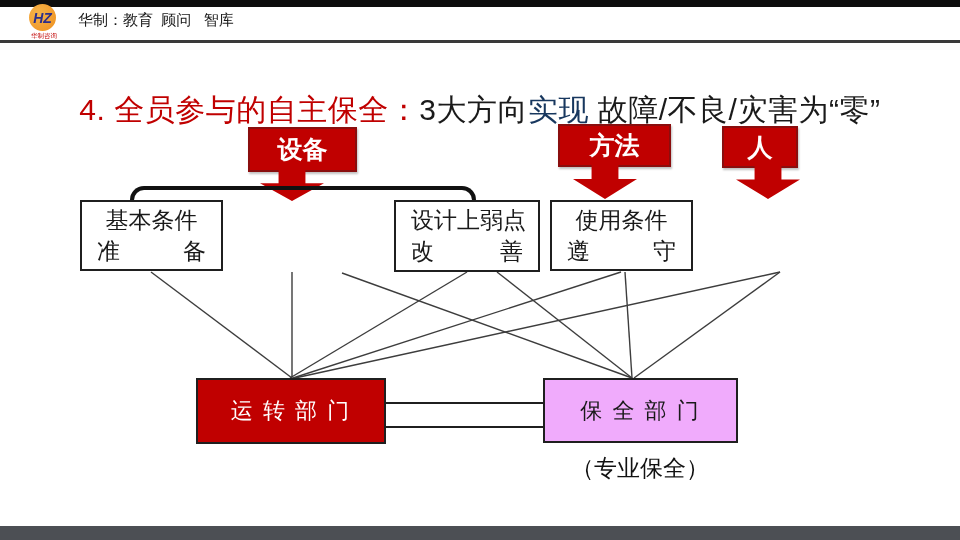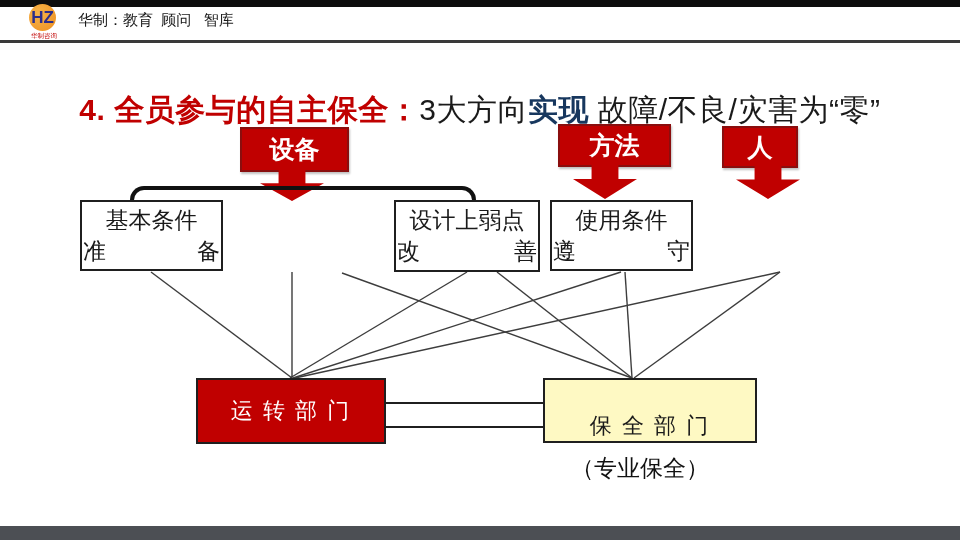--- a/index.html
+++ b/index.html
@@ -8,61 +8,61 @@
     font-family:"Liberation Sans","DejaVu Sans",sans-serif;
   }
   
   .topbar{position:absolute;left:0;top:0;width:960px;height:7px;background:#0d0d0d;}
   .bottombar{position:absolute;left:0;top:526px;width:960px;height:14px;background:#4c4f54;}
   .header-sep{position:absolute;left:0;top:40px;width:960px;height:3px;background:#3a3a3a;}
   
   .logo{position:absolute;left:27px;top:4px;width:34px;height:36px;}
   .logo-circle{position:absolute;left:2px;top:0;width:27px;height:27px;border-radius:50%;
     background:radial-gradient(circle at 35% 35%, #f6b44a, #ee8f1f);display:flex;align-items:center;justify-content:center;}
-  .logo-hz{font-size:17px;font-weight:bold;color:#2b2e8c;}
+  .logo-hz{font-size:14px;font-weight:bold;font-style:italic;color:#2b2e8c;}
   .logo-cap{position:absolute;left:0;top:28px;width:34px;font-size:6.5px;color:#c00000;text-align:center;white-space:nowrap;}
   .brand{position:absolute;left:78px;top:11px;font-size:15px;font-weight:normal;color:#161616;white-space:pre;}
   
   .title{position:absolute;left:44px;top:56px;font-size:30px;color:#1a1a1a;white-space:pre;letter-spacing:.5px;}
-  .title .red{color:#c00000;font-weight:bold;}
-  .title .navy{color:#17375e;font-weight:bold;}
+  .title .red{color:#c00000;font-weight:normal;}
+  .title .navy{color:#17375e;font-weight:normal;}
   
   .cat{position:absolute;background:#c00000;border:2px solid #8a0e0e;color:#fff;
     font-size:25px;font-weight:bold;display:flex;align-items:center;justify-content:center;
     box-shadow:1px 2px 2px rgba(0,0,0,.25);}
-  .cat1{left:240px;top:127px;width:105px;height:41px;}
+  .cat1{left:248px;top:127px;width:105px;height:41px;}
   .cat2{left:558px;top:124px;width:109px;height:39px;}
   .cat3{left:722px;top:126px;width:72px;height:38px;}
   
   .arrow{position:absolute;background:#c00000;
     clip-path:polygon(29% 0,71% 0,71% 46%,100% 46%,50% 100%,0 46%,29% 46%);}
   .arr1{left:260px;top:168px;width:64px;height:33px;}
   .arr2{left:573px;top:162px;width:64px;height:37px;}
   .arr3{left:736px;top:163px;width:64px;height:36px;}
   
   .bracket{position:absolute;left:130px;top:186px;width:338px;height:16px;
     border-top:4px solid #111;border-left:4px solid #111;border-right:4px solid #111;
     border-radius:14px 14px 0 0;}
   
   .abox{position:absolute;background:#fff;border:2px solid #1f1f1f;color:#1a1a1a;
-    font-size:23px;line-height:31px;padding:3px 1px;box-sizing:border-box;}
+    font-size:23px;line-height:31px;padding:3px 15px;box-sizing:border-box;}
   .abox .l1{text-align:center;white-space:nowrap;}
   .abox .l2{display:flex;justify-content:space-between;}
   .a1{left:80px;top:200px;width:143px;height:71px;}
   .a2{left:237px;top:201px;width:146px;height:70px;}
   .a3{left:394px;top:200px;width:146px;height:72px;}
   .a4{left:550px;top:200px;width:143px;height:71px;}
   .a5{left:707px;top:202px;width:145px;height:69px;}
   
   .links{position:absolute;left:0;top:0;width:960px;height:540px;pointer-events:none;}
   
   .dept{position:absolute;border:2px solid #1f1f1f;box-sizing:border-box;
     display:flex;align-items:center;justify-content:center;font-size:22px;letter-spacing:2px;white-space:pre;}
   .d1{left:196px;top:378px;width:190px;height:66px;background:#c00000;color:#fff;}
-  .d2{left:543px;top:378px;width:214px;height:65px;background:#fef9c3;color:#1a1a1a;align-items:flex-end;}
+  .d2{left:543px;top:378px;width:195px;height:65px;background:#f0abfc;color:#1a1a1a;}
   .hlink{position:absolute;background:#1f1f1f;height:2px;left:386px;width:157px;}
   .hlink1{top:402px;} .hlink2{top:426px;}
   .cap{position:absolute;text-align:center;color:#111;white-space:nowrap;}
   .cap1{left:186px;top:450px;width:210px;font-size:27px;font-weight:bold;}
   .cap2{left:543px;top:453px;width:194px;font-size:23px;}
 </style>
 </head>
 <body>
 
 <div class="slide">

